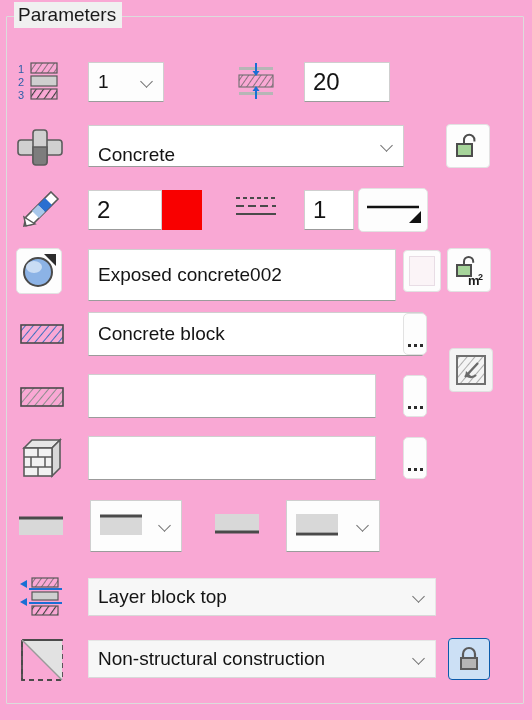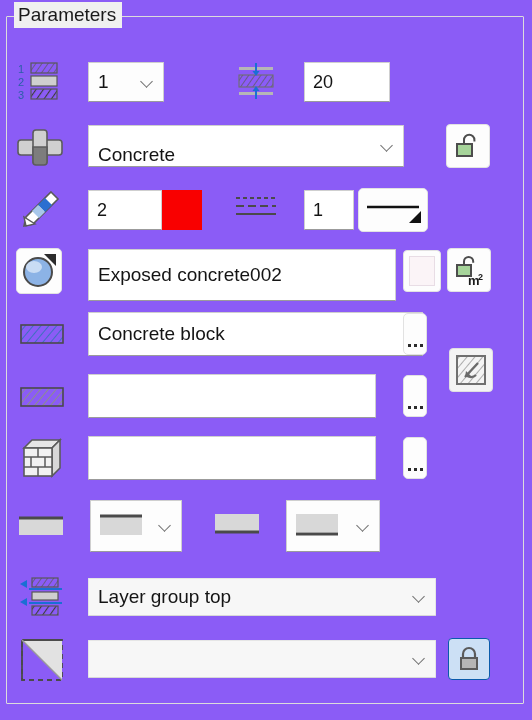--- a/index.html
+++ b/index.html
@@ -6,21 +6,21 @@
   html, body {
     margin: 0; padding: 0;
     width: 532px; height: 720px;
     background: #f0f0f0;
     font-family: "Liberation Sans", sans-serif;
     overflow: hidden;
   }
   #panel {
     position: relative;
     width: 532px; height: 720px;
-    background: #8b5cf6;
+    background: #f9a8d4;
   }
   
   .groupbox {
     position: absolute;
     left: 6px; top: 16px;
     width: 518px; height: 688px;
     border: 1px solid #dcdcdc;
     border-radius: 1px;
   }
   .group-title {
@@ -42,21 +42,21 @@
     background: #ffffff;
     border: 1px solid #cfcfcf;
     border-bottom: 1px solid #9b9b9b;
     display: flex;
     align-items: center;
     font-size: 19px;
     color: #141414;
     padding-left: 9px;
     border-radius: 1px;
   }
-  .field.num { padding-left: 8px; font-size: 18px; text-align: right; }
+  .field.num { padding-left: 8px; font-size: 24px; text-align: right; }
   .combo {
     position: absolute;
     background: #fdfdfd;
     border: 1px solid #cfcfcf;
     border-bottom: 1px solid #9b9b9b;
     display: flex;
     align-items: center;
     font-size: 19px;
     color: #141414;
     padding-left: 9px;
@@ -377,36 +377,37 @@
       <path d="M2 26 l7 -4 v8 z" fill="#1a6fd4"></path>
       <rect x="14" y="2" width="26" height="9" fill="url(#hlg1)" stroke="#585858" stroke-width="1.2"></rect>
       <line x1="11" y1="13" x2="44" y2="13" stroke="#1a6fd4" stroke-width="2.2"></line>
       <rect x="14" y="16" width="26" height="8" fill="#cfcfcf" stroke="#585858" stroke-width="1.2"></rect>
       <line x1="11" y1="27" x2="44" y2="27" stroke="#1a6fd4" stroke-width="2.2"></line>
       <rect x="14" y="30" width="26" height="9" fill="url(#hlg2)" stroke="#585858" stroke-width="1.2"></rect>
     </svg>
   </div>
 
   <div class="combo flat" style="left:88px; top:578px; width:348px; height:38px;">
-    <span>Layer group top</span>
+    <span>Layer block top</span>
     <span class="chev"></span>
   </div>
 
   <div class="icon" style="left:20px; top:638px;">
     <svg width="44" height="44" viewBox="0 0 44 44">
       <path d="M2 2 H42 V42 H2 Z" fill="none" stroke="#4a4a4a" stroke-width="1.8" stroke-dasharray="5 4"></path>
       <path d="M2 2 H42 V42 Z" fill="none"></path>
       <path d="M2 2 L42 42 V2 Z" fill="#e2e2e2"></path>
       <line x1="2" y1="2" x2="2" y2="42" stroke="#4a4a4a" stroke-width="1.8"></line>
       <line x1="2" y1="2" x2="42" y2="2" stroke="#4a4a4a" stroke-width="1.8"></line>
       <line x1="2" y1="2" x2="42" y2="42" stroke="#9a9a9a" stroke-width="1.4"></line>
     </svg>
   </div>
 
   <div class="combo flat" style="left:88px; top:640px; width:348px; height:38px;">
+    <span>Non-structural construction</span>
     <span class="chev"></span>
   </div>
 
   <div class="btn sel" style="left:448px; top:638px; width:42px; height:42px;">
     <svg width="28" height="28" viewBox="0 0 28 28">
       <path d="M8 13 V9 a6 6 0 0 1 12 0 v4" fill="none" stroke="#5a5a5a" stroke-width="2.2"></path>
       <rect x="6" y="13" width="16" height="11" fill="#b5b5b5" stroke="#5a5a5a" stroke-width="2"></rect>
     </svg>
   </div>
 

